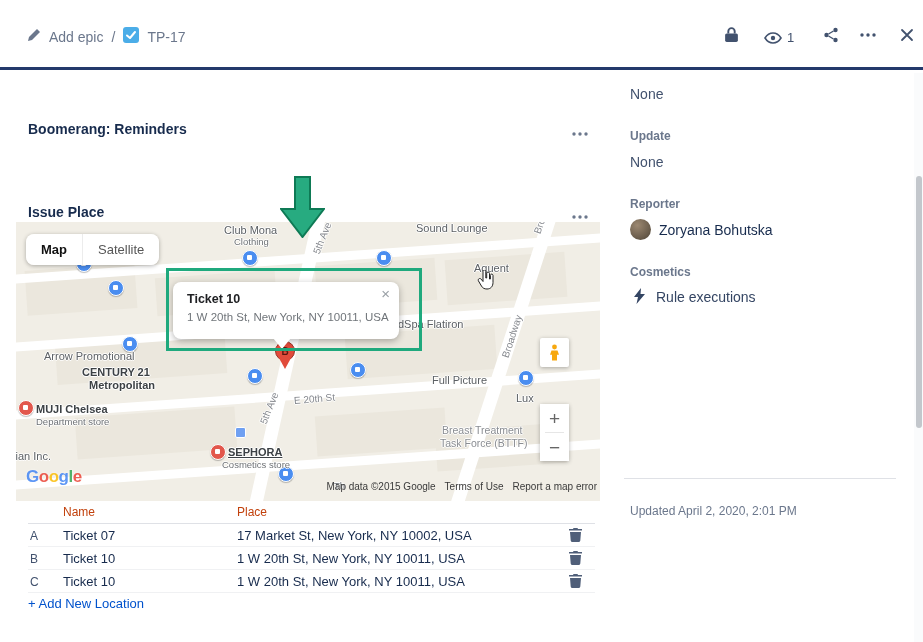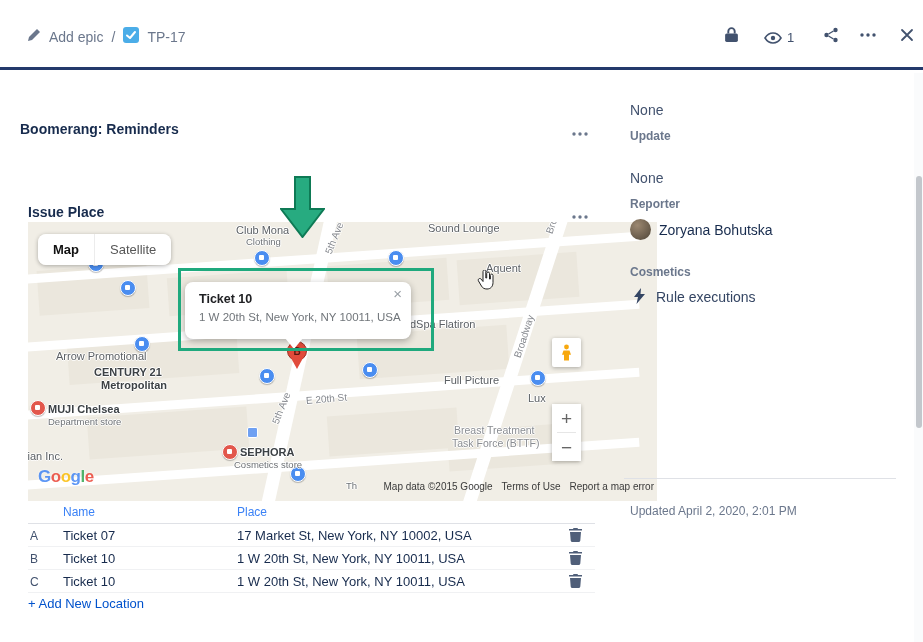--- a/index.html
+++ b/index.html
@@ -14,21 +14,21 @@
   .crumb-sep { font-size:14px; color:#6B778C; }
   .icon-btn { position:absolute; background:none; border:none; cursor:pointer; display:flex; align-items:center; gap:5px; }
   .watch-count { font-size:13px; color:#42526E; }
 
   
   .section-title { position:absolute; font-size:14px; font-weight:700; color:#172B4D; }
   .more-btn { position:absolute; background:none; border:none; cursor:pointer; padding:4px; }
   .add-reminder { position:absolute; left:28px; top:146px; background:#EBECF0; color:#42526E; border:none; border-radius:3px; font-size:13px; padding:7px 12px; cursor:pointer; font-family:"Liberation Sans",sans-serif; }
 
   
-  .map { position:absolute; left:28px; top:222px; width:629px; height:279px; background:#f1eee6; overflow:hidden; cursor:pointer; }
+  .map { position:absolute; left:16px; top:222px; width:584px; height:279px; background:#f1eee6; overflow:hidden; cursor:pointer; }
   .block { position:absolute; background:#ebe7dd; transform:rotate(-4deg); }
   .road { position:absolute; background:#ffffff; }
   .road.h { left:-28px; width:640px; height:9px; transform:rotate(-4deg); }
   .road.v { width:13px; }
   .mlabel { position:absolute; font-size:11px; color:#5c6064; white-space:nowrap; transform-origin:left center;
             text-shadow:1px 0 0 #fff,-1px 0 0 #fff,0 1px 0 #fff,0 -1px 0 #fff; z-index:4; }
   .mlabel.store { color:#3c4145; font-weight:700; }
   .mlabel.sub { font-size:9.5px; color:#6e7276; }
   .mlabel.street { color:#85888e; font-size:10px; }
   .mlabel.area { color:#8a8d92; font-size:10.5px; }
@@ -64,32 +64,32 @@
            text-shadow:0 0 2px #fff; }
   .gl0,.gl3 { color:#4285F4; } .gl1,.gl5 { color:#EA4335; } .gl2 { color:#FBBC05; } .gl4 { color:#34A853; }
   .attrib { position:absolute; right:3px; top:259px; display:flex; gap:9px; font-size:10px; color:#3a3a3a; z-index:8; }
   .attr-link { cursor:pointer; }
 
   .annot-arrow { position:absolute; left:280px; top:176px; z-index:20; }
   .cursor-hand { position:absolute; left:477px; top:270px; z-index:21; }
 
   
   .loc-table { position:absolute; left:28px; top:501px; width:567px; }
-  .loc-head { position:relative; height:23px; border-bottom:1px solid #DFE1E6; font-size:12px; color:#3b82f6; }
+  .loc-head { position:relative; height:23px; border-bottom:1px solid #DFE1E6; font-size:12px; color:#c2410c; }
   .lh-name { position:absolute; left:35px; top:4px; }
   .lh-place { position:absolute; left:209px; top:4px; }
   .loc-row { position:relative; height:23px; border-bottom:1px solid #F0F1F3; font-size:13px; color:#172B4D; }
   .loc-letter { position:absolute; left:2px; top:5px; font-size:12px; color:#42526E; }
   .loc-name { position:absolute; left:35px; top:4px; }
   .loc-place { position:absolute; left:209px; top:4px; }
   .loc-trash { position:absolute; left:541px; top:4px; cursor:pointer; }
   .add-loc { position:absolute; left:28px; top:596px; font-size:13px; color:#0052CC; cursor:pointer; background:none; border:none; font-family:"Liberation Sans",sans-serif; }
 
   
-  .sb-value { position:absolute; font-size:14px; color:#42526E;margin-top:16px; }
+  .sb-value { position:absolute; font-size:14px; color:#42526E; }
   .sb-label { position:absolute; font-size:12px; font-weight:700; color:#6B778C; }
   .avatar { position:absolute; left:630px; top:219px; width:21px; height:21px; border-radius:50%; background:radial-gradient(circle at 35% 30%, #9c8871, #4e4437); }
   .sb-name { position:absolute; left:659px; top:222px; font-size:14px; color:#172B4D; }
   .rule-exec { position:absolute; left:656px; top:289px; font-size:14px; color:#344563; cursor:pointer; }
   .bolt { position:absolute; left:634px; top:288px; }
   .sb-divider { position:absolute; left:624px; top:478px; width:272px; height:1px; background:#DFE1E6; }
   .sb-meta { position:absolute; font-size:12px; color:#6B778C; }
 
   
   .scroll-track { position:absolute; right:0; top:73px; width:9px; height:569px; background:#fafbfc; }
@@ -146,21 +146,21 @@
           <circle cx="14" cy="2" r="1.7" fill="#42526E"></circle>
         </svg>
     </button>
     <button class="icon-btn" style="left:900px; top:28px;">
       <svg width="14" height="14" viewBox="0 0 14 14">
           <path d="M2 2l10 10M12 2L2 12" stroke="#42526E" stroke-width="1.8" stroke-linecap="round"></path>
         </svg>
     </button>
   </header>
 
-  <div class="section-title" style="left:20px; top:121px;">Boomerang: Reminders</div>
+  <div class="section-title" style="left:28px; top:121px;">Boomerang: Reminders</div>
   <button class="more-btn" style="left:568px; top:120px;">
     <svg width="16" height="4" viewBox="0 0 16 4">
         <circle cx="2" cy="2" r="1.7" fill="#6B778C"></circle>
         <circle cx="8" cy="2" r="1.7" fill="#6B778C"></circle>
         <circle cx="14" cy="2" r="1.7" fill="#6B778C"></circle>
       </svg>
   </button>
 
   <div class="section-title" style="left:28px; top:204px;">Issue Place</div>
   <button class="more-btn" style="left:568px; top:203px;">
@@ -219,21 +219,21 @@
         <span class="mlabel store" style="left: 73px; top: 157px;">Metropolitan</span>
         <span class="mlabel biz" style="left: 416px; top: 152px;">Full Picture</span>
         <span class="mlabel street" style="left: 489px; top: 130px; transform: rotate(-72deg);">Broadway</span>
         <span class="mlabel store" style="left: 20px; top: 181px;">MUJI Chelsea</span>
         <span class="mlabel sub" style="left: 20px; top: 194px;">Department store</span>
         <span class="mlabel street" style="left: 278px; top: 173px; transform: rotate(-5deg);">E 20th St</span>
         <span class="mlabel street" style="left: 247px; top: 196px; transform: rotate(-68deg);">5th Ave</span>
         <span class="mlabel biz" style="left: 500px; top: 170px;">Lux</span>
         <span class="mlabel area" style="left: 426px; top: 202px;">Breast Treatment</span>
         <span class="mlabel area" style="left: 424px; top: 215px;">Task Force (BTTF)</span>
-        <span class="mlabel store" style="left: 212px; top: 224px;">SEPHORA</span>
+        <span class="mlabel store" style="left: 212px; top: 224px; text-decoration: underline;">SEPHORA</span>
         <span class="mlabel sub" style="left: 206px; top: 237px;">Cosmetics store</span>
         <span class="mlabel biz" style="left: -6px; top: 228px;">sian Inc.</span>
         <span class="mlabel sub" style="left: 318px; top: 258px;">Th</span>
       </div>
 
     <div class="maptype">
       <button class="mt-btn active">Map</button>
       <button class="mt-btn inactive">Satellite</button>
     </div>
 

